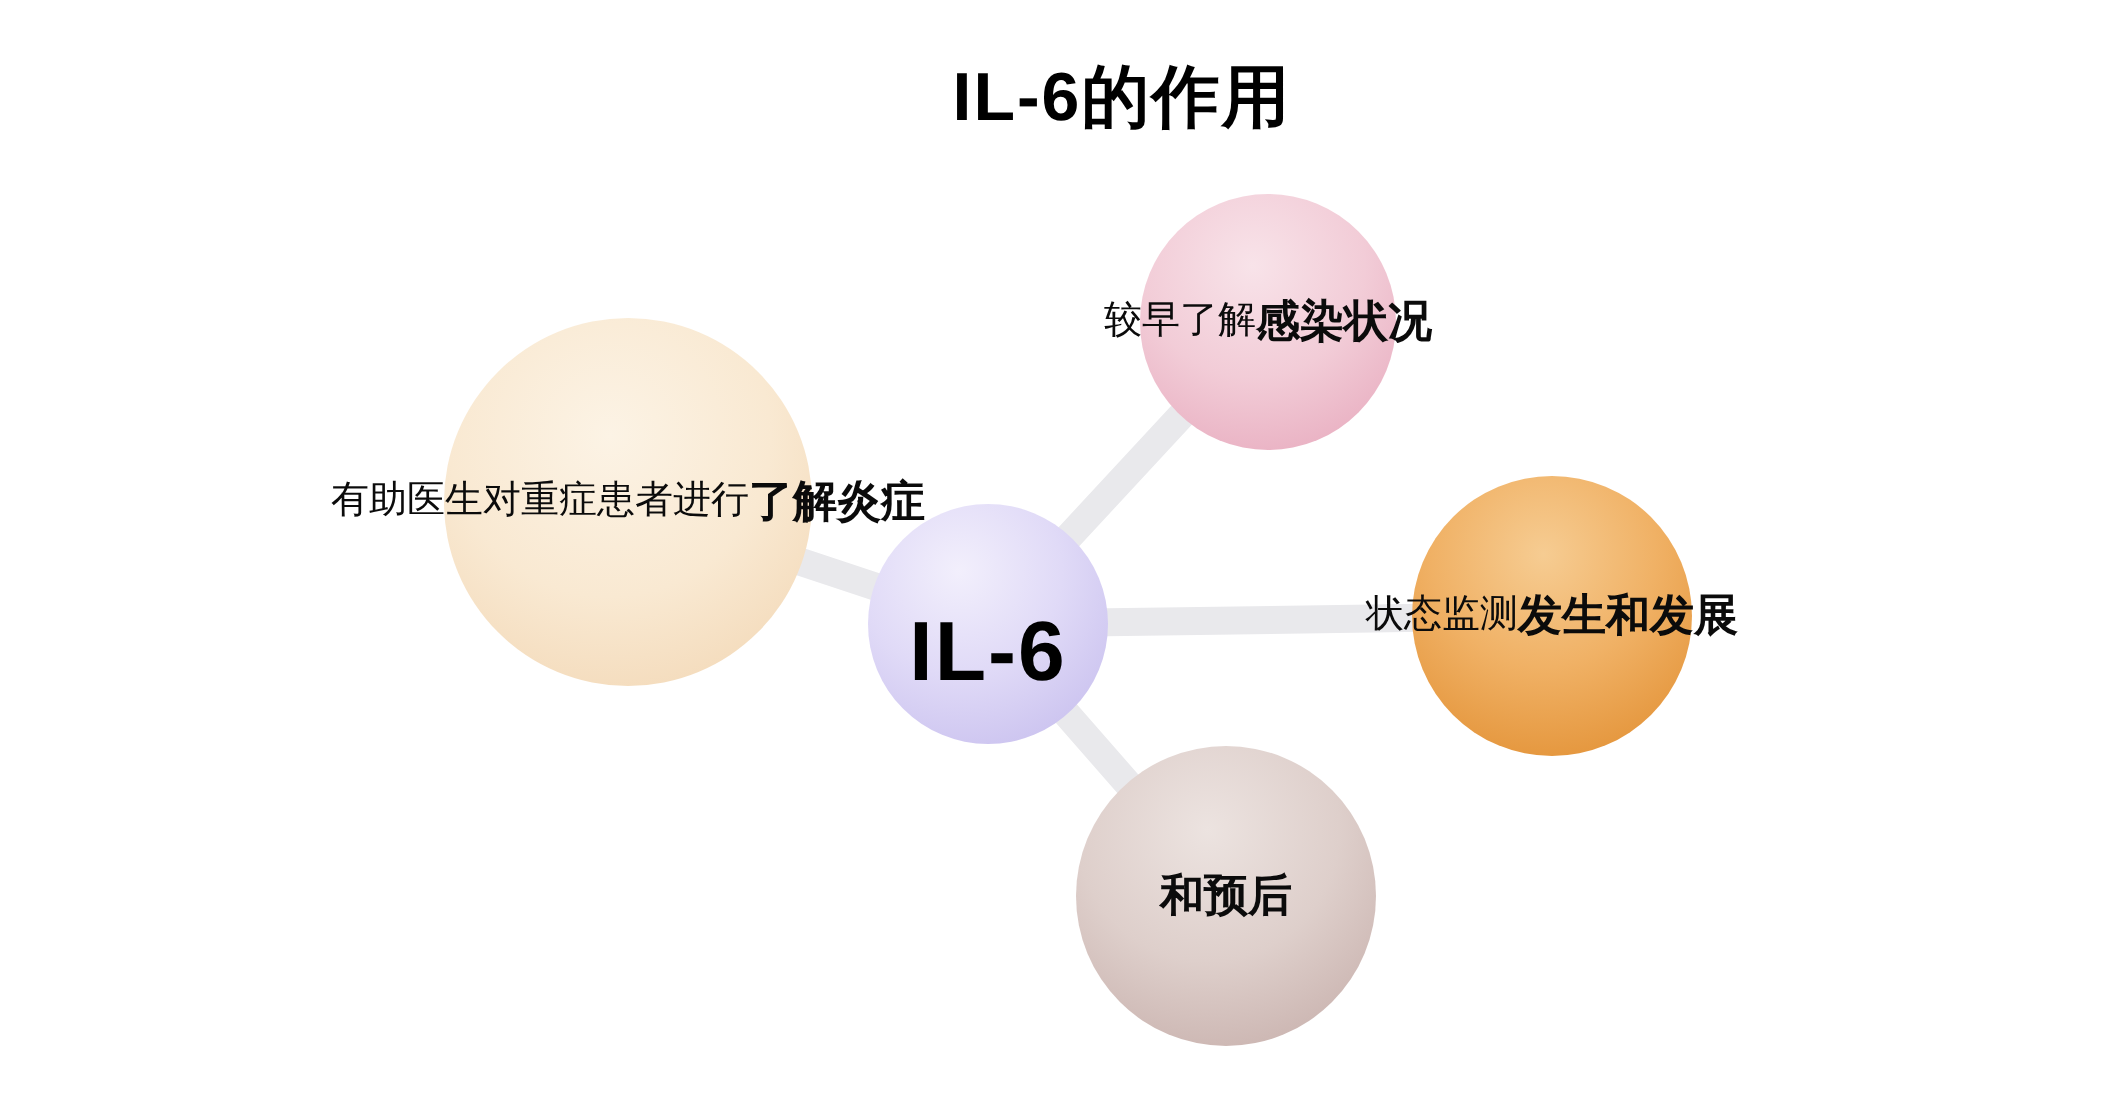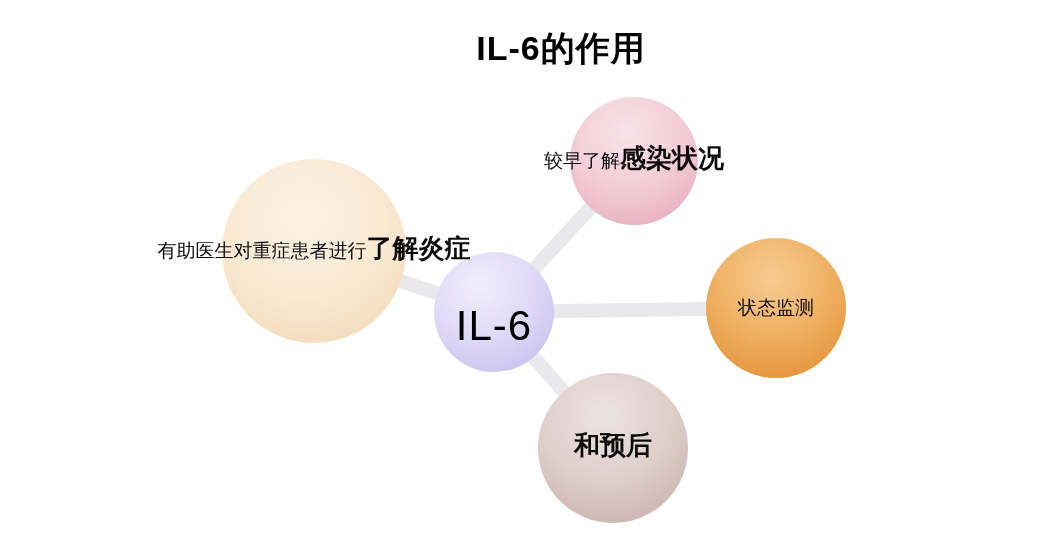--- a/index.html
+++ b/index.html
@@ -44,32 +44,31 @@
   }
   .node .ln {
     display: block;
     font-size: 19px;
     line-height: 1.38;
     color: #0b0b0b;
     white-space: nowrap;
   }
   .node .ln.b {
     font-weight: 700;
-    font-size: 26px;
-    font-family: Liberation Mono, monospace;
+    font-size: 22px;
   }
   
   .node.center {
     left: 434px; top: 252px;
     width: 120px; height: 120px;
     background: radial-gradient(circle at 38% 28%, #f2effc 0%, #e0daf7 45%, #cdc5f0 80%, #c5bceb 100%);
   }
   .node.center .il6 {
     font-size: 42px;
-    font-weight: 400;
+    font-weight: 700;
     letter-spacing: 1px;
     margin-top: 28px;
   }
   
   .node.infection {
     left: 570px; top: 97px;
     width: 128px; height: 128px;
     background: radial-gradient(circle at 44% 28%, #f8e3e9 0%, #f2ccd7 48%, #e9b0c2 85%, #e3a4b8 100%);
   }
   
@@ -115,19 +114,20 @@
   </div>
 
   <div class="node immune">
     <span class="ln">有助医生</span>
     <span class="ln">对重症患者进行</span>
     <span class="ln b">了解炎症</span>
   </div>
 
   <div class="node inflammation">
     <span class="ln">状态监测</span>
+    <span class="ln b">发生和发展</span>
   </div>
 
   <div class="node severity">
     <span class="ln b">和预后</span>
   </div>
 
 </div>
 
 </body></html>

